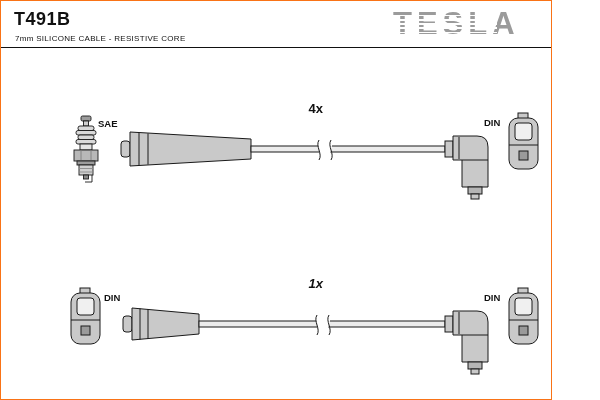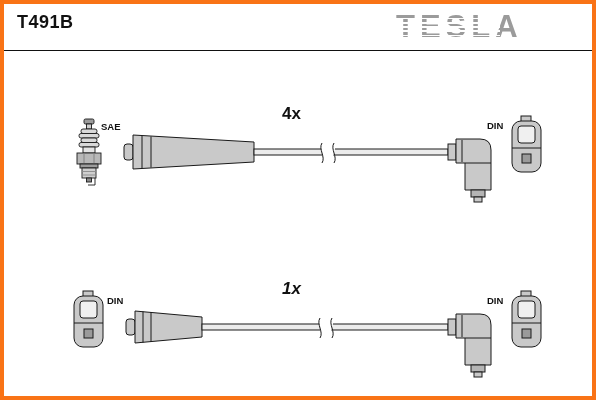--- a/index.html
+++ b/index.html
@@ -1,56 +1,57 @@
 <!DOCTYPE html>
 <html><head>
 <meta charset="utf-8">
 <style>
   * { margin:0; padding:0; box-sizing:border-box; }
   html,body { background:#fff; font-family:"Liberation Sans", sans-serif; }
   .sheet {
-    position:relative; width:596px; height:400px;
-    background:#fff; border:4px solid #f97316; overflow:hidden;
+    position:relative; width:552px; height:400px;
+    background:#fff; border:1px solid #f97316; overflow:hidden;
   }
   .header { position:absolute; left:0; top:0; width:100%; height:47px; border-bottom:1px solid #111; }
   .part-number {
     position:absolute; left:13px; top:8px;
     font-size:18px; font-weight:bold; letter-spacing:.5px; color:#111;
   }
   .subtitle {
     position:absolute; left:14px; top:33px;
     font-size:8px; color:#111; letter-spacing:.3px;
   }
   .logo { position:absolute; left:392px; top:7px; width:104px; height:32px; }
   .logo-text {
     display:block; font-size:31px; font-weight:bold; letter-spacing:5px;
     line-height:32px; color:#9b9b9b; white-space:nowrap;
   }
   .logo-stripes {
     position:absolute; inset:0;
     background:repeating-linear-gradient(to bottom, rgba(255,255,255,0) 0 2.6px, #fff 2.6px 4.2px);
   }
   .qty {
-    position:absolute; width:44px; text-align:left;
-    font-size:17px; font-weight:bold; color:#111;
+    position:absolute; width:44px; text-align:right;
+    font-size:13px; font-weight:bold; color:#111;
   }
   .qty-top    { left:278px; top:100px; }
   .qty-bottom { left:278px; top:275px;font-style:italic; }
   .diagram-svg { position:absolute; left:0; }
   .svg-top    { top:95px; }
   .svg-bottom { top:270px; }
   text { font-family:"Liberation Sans", sans-serif; }
 </style>
 </head>
 <body>
 
 <div class="sheet">
 
   <div class="header">
     <div class="part-number">T491B</div>
+    <div class="subtitle">7mm SILICONE CABLE - RESISTIVE CORE</div>
     <div class="logo">
       <span class="logo-text">TESLA</span>
       <span class="logo-stripes"></span>
     </div>
   </div>
 
   <div class="qty qty-top">4x</div>
   <div class="qty qty-bottom">1x</div>
 
   <svg class="diagram-svg svg-top" width="600" height="120" viewBox="0 0 600 120">

